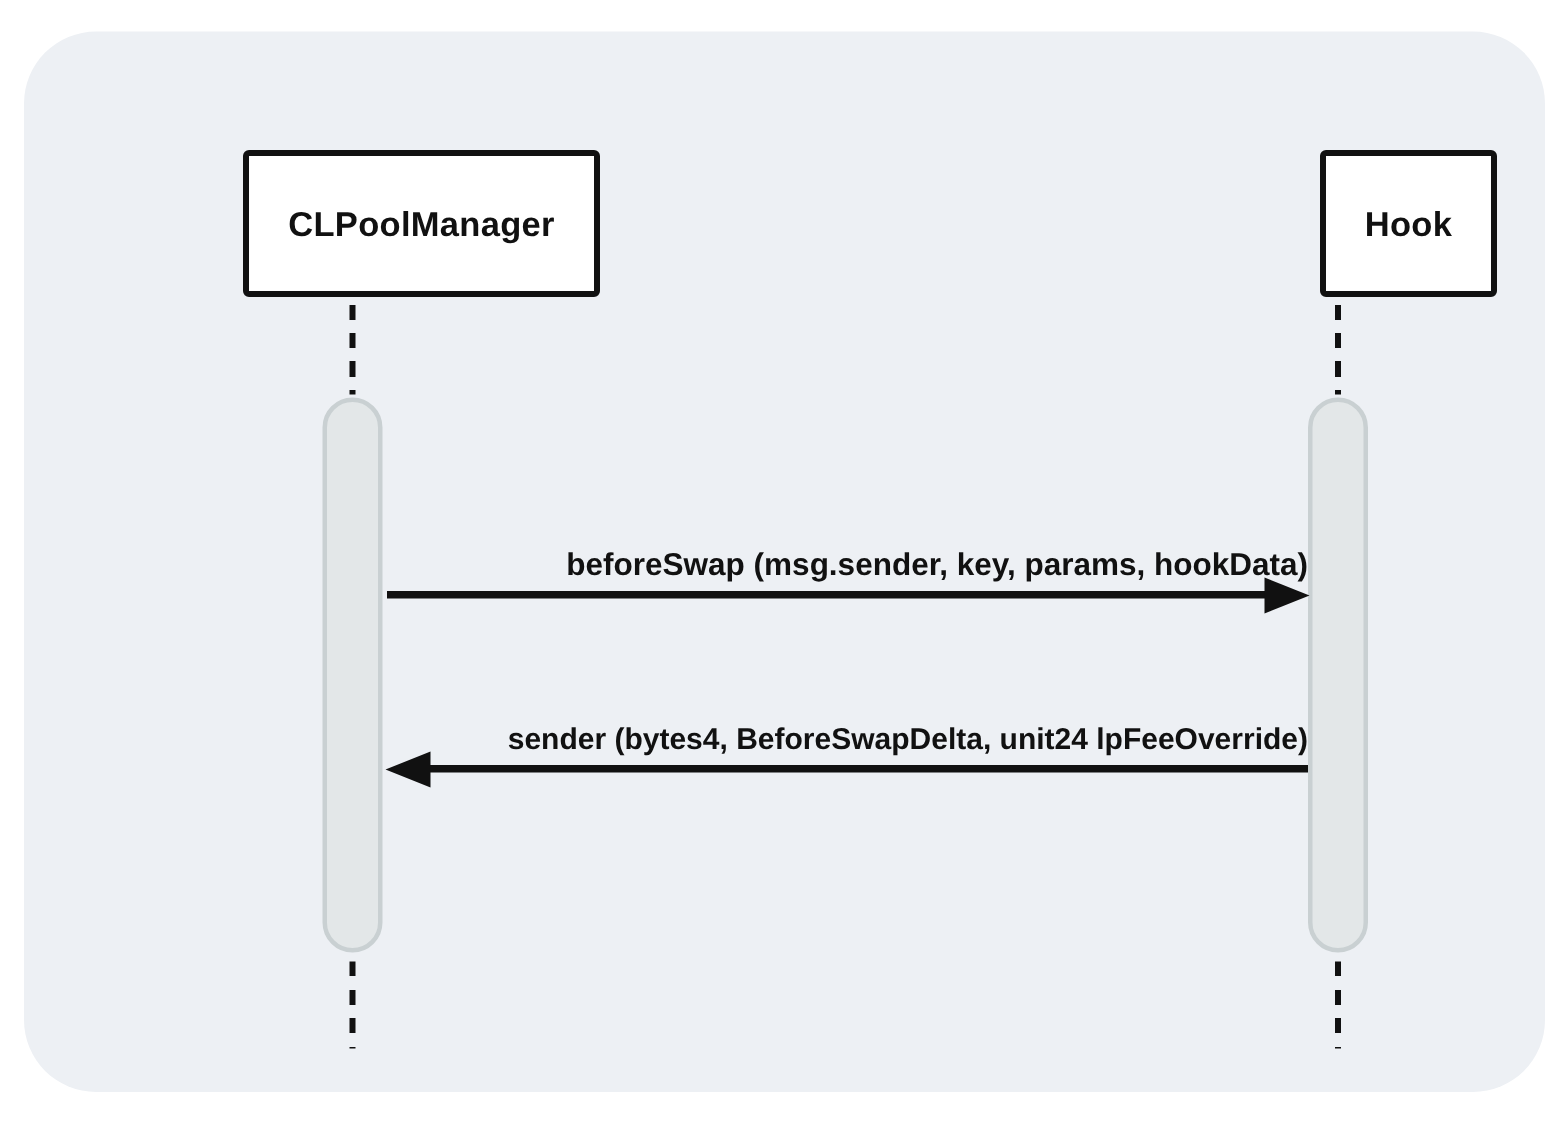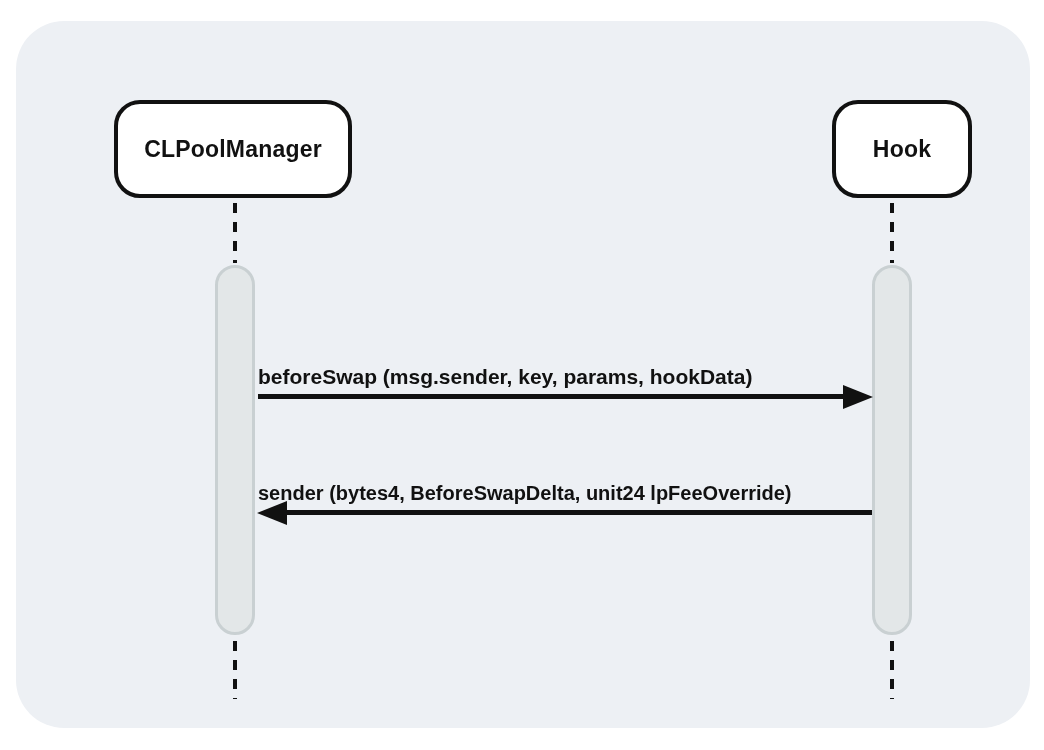--- a/index.html
+++ b/index.html
@@ -15,45 +15,45 @@
     width:1044px;height:750px;position:relative;background:#ffffff;
     font-family:"Liberation Sans","DejaVu Sans",sans-serif;color:var(--ink);
     overflow:hidden;
   }
   .panel{
     position:absolute;left:16px;top:21px;width:1014px;height:707px;
     background:var(--panel-bg);border-radius:48px;
   }
   .participant{
     position:absolute;background:var(--box-bg);border:4px solid var(--ink);
-    border-radius:26px;display:flex;align-items:center;justify-content:center;
-    font-weight:bold;font-size:23px;letter-spacing:0.2px;
+    border-radius:4px;display:flex;align-items:center;justify-content:center;
+    font-weight:bold;font-size:23px;letter-spacing:0.2px;margin-left:48px;
   }
   .participant.p1{left:98px;top:79px;width:238px;height:98px;}
-  .participant.p2{left:816px;top:79px;width:140px;height:98px;}
+  .participant.p2{left:816px;top:79px;width:118px;height:98px;}
   .lifeline{
     position:absolute;width:4px;
     background:repeating-linear-gradient(to bottom,var(--ink) 0 10px,transparent 10px 19px);
   }
   .lifeline.l1a{left:217px;top:182px;height:60px;}
   .lifeline.l1b{left:217px;top:620px;height:58px;}
   .lifeline.l2a{left:874px;top:182px;height:60px;}
   .lifeline.l2b{left:874px;top:620px;height:58px;}
   .activation{
     position:absolute;top:244px;width:40px;height:370px;
     background:var(--activation-fill);border:3px solid var(--activation-border);
     border-radius:20px;
   }
   .activation.a1{left:199px;}
   .activation.a2{left:856px;}
   .message{position:absolute;left:242px;width:614px;height:46px;}
   .message.m1{top:332px;}
   .message.m2{top:448px;}
   .message .label{
-    position:absolute;left:0;right:0;bottom:10px;text-align:left;
+    position:absolute;left:0;right:0;bottom:10px;text-align:right;
     font-weight:bold;white-space:nowrap;
   }
   .message.m1 .label{font-size:21px;}
   .message.m2 .label{font-size:20px;}
   .message .line{
     position:absolute;bottom:0;height:5px;background:var(--ink);
   }
   .message.m1 .line{left:0;right:24px;}
   .message.m2 .line{left:24px;right:0;}
   .arrowhead{position:absolute;bottom:-10px;width:0;height:0;

